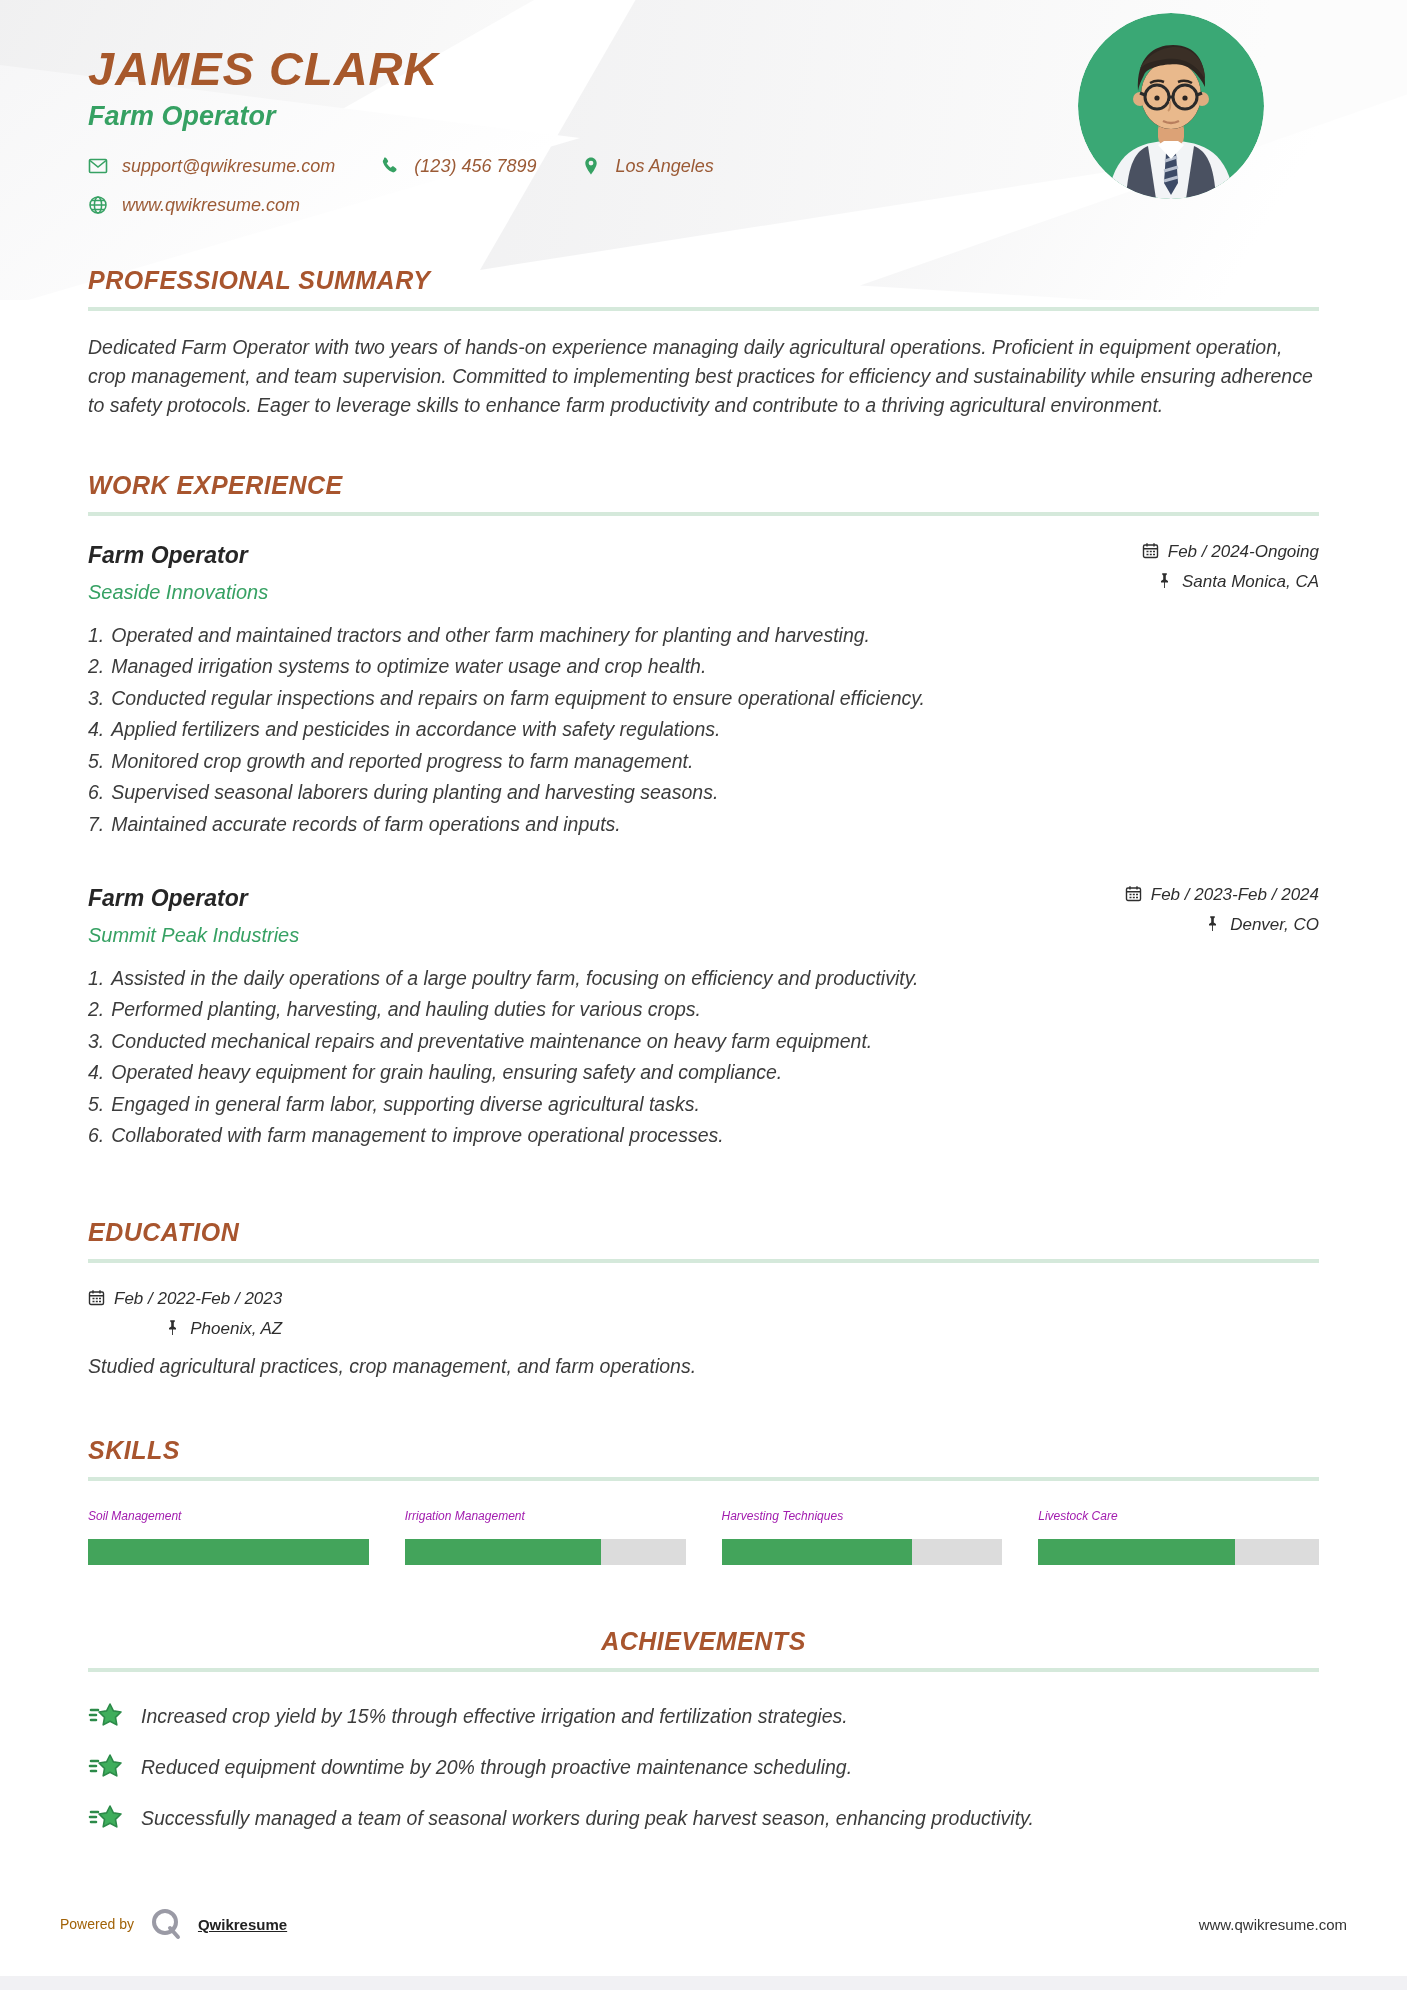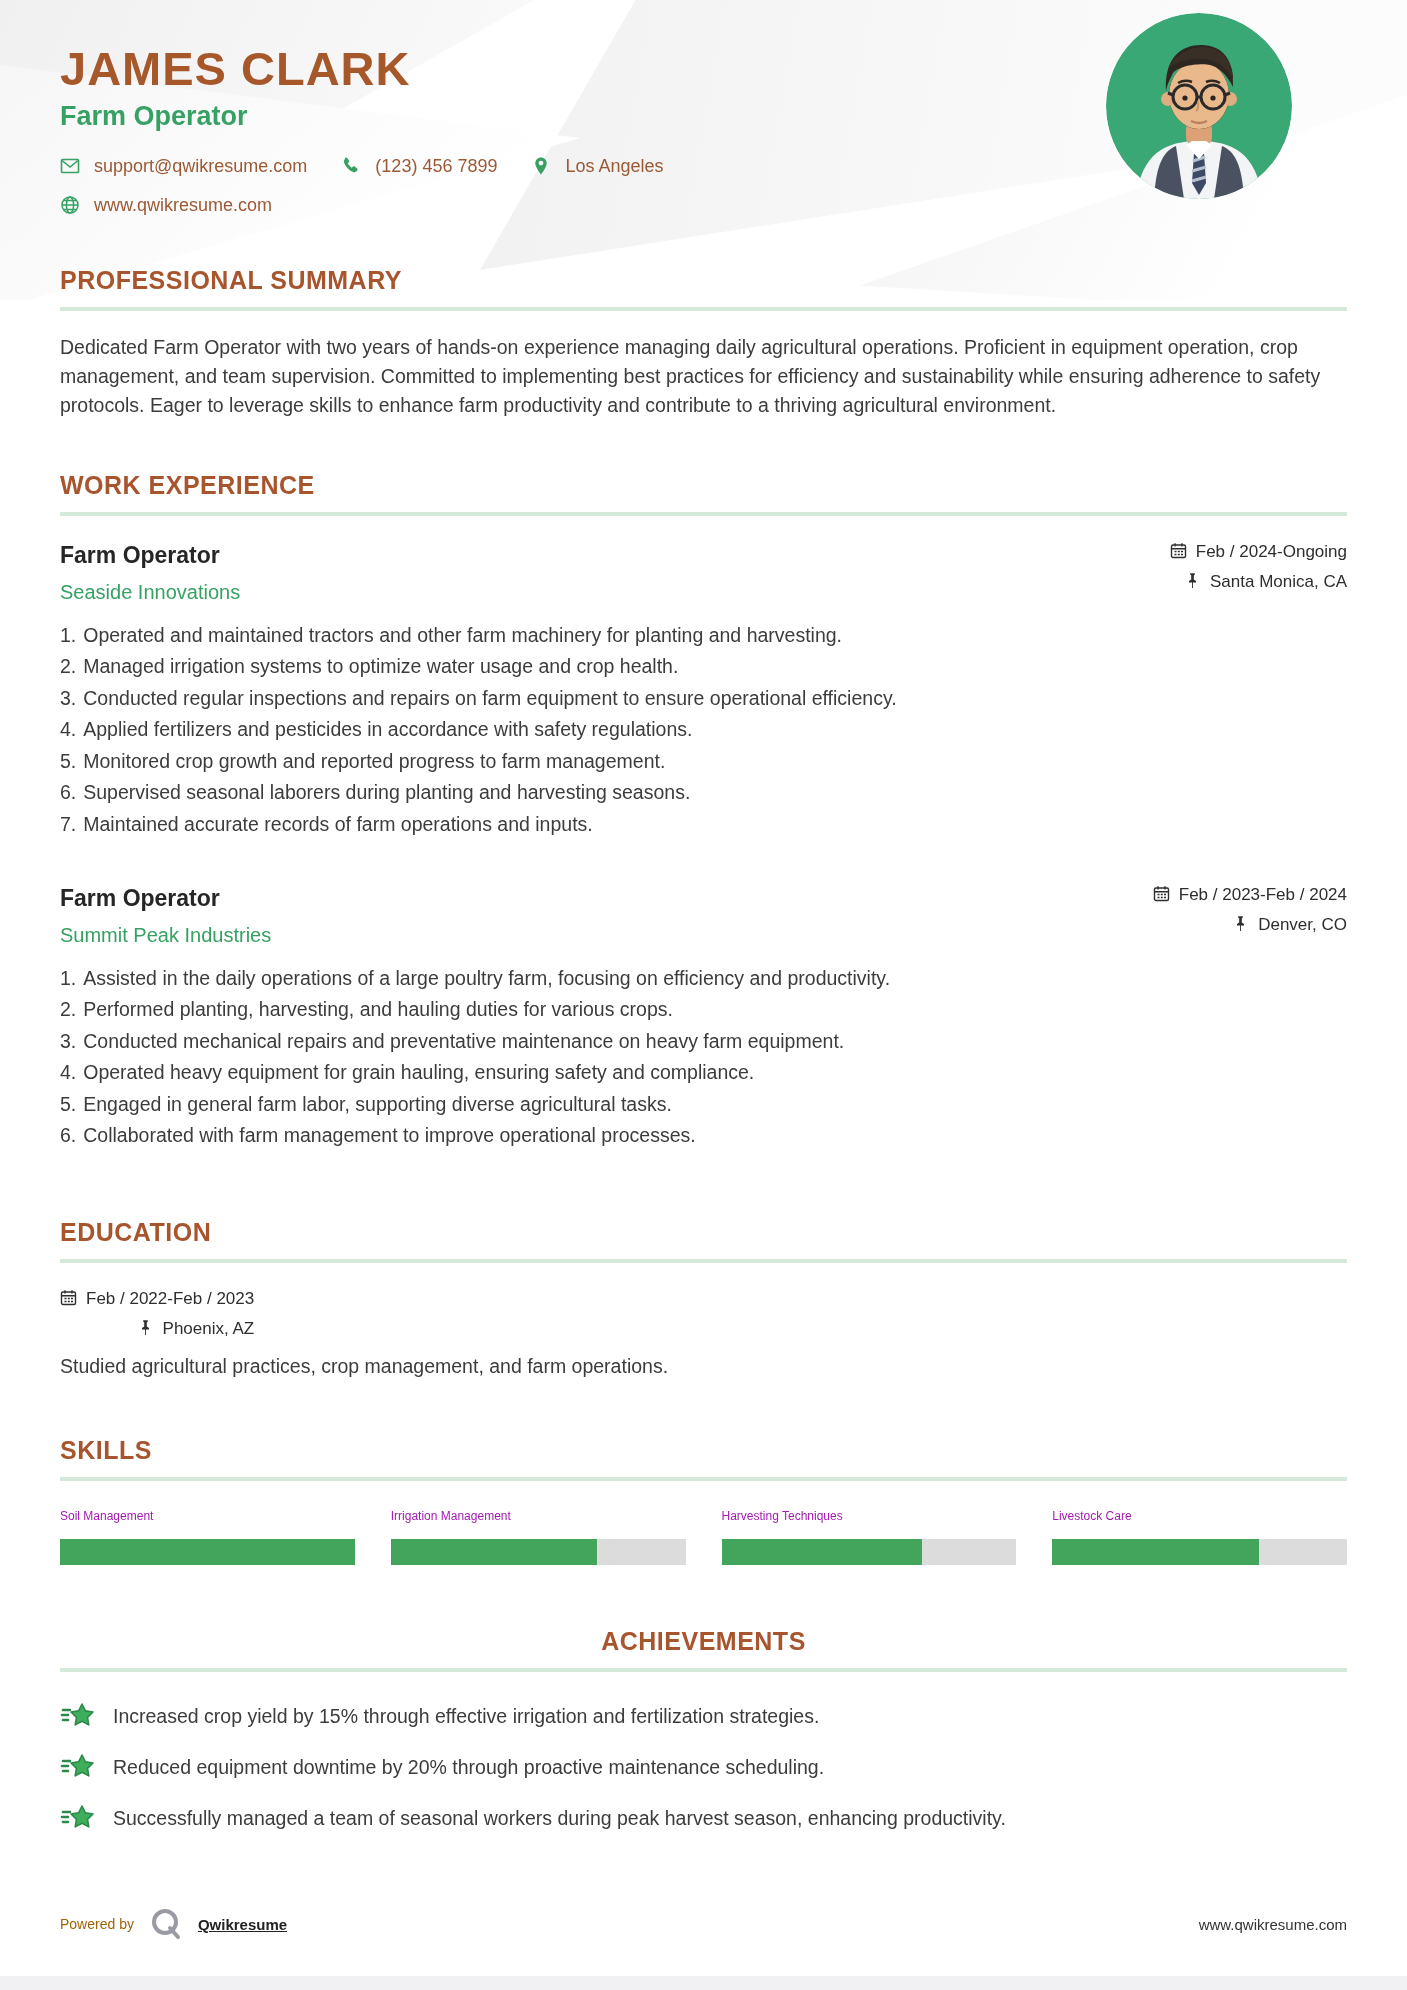--- a/index.html
+++ b/index.html
@@ -15,27 +15,27 @@
   .page { position:relative; width:1407px; height:1990px; background:#fff; }
 
   
   .header-bg { position:absolute; top:0; left:0; width:1407px; height:300px; overflow:hidden; z-index:0; }
   .poly { position:absolute; }
   .p1 { left:-120px; top:-140px; width:900px; height:420px; background:linear-gradient(115deg,#ededee, #fafafa 70%); clip-path:polygon(0 0,100% 0,18% 100%); }
   .p2 { left:480px; top:-60px; width:950px; height:330px; background:linear-gradient(100deg,#f1f1f2,#fcfcfc 80%); clip-path:polygon(20% 0,100% 0,100% 55%,0 100%); }
   .p3 { left:-40px; top:60px; width:620px; height:260px; background:linear-gradient(140deg,#f6f6f7,#ffffff 75%); clip-path:polygon(0 0,100% 30%,0 100%); }
   .p4 { left:860px; top:90px; width:560px; height:230px; background:linear-gradient(120deg,#f3f3f4,#ffffff 70%); clip-path:polygon(100% 0,100% 100%,0 85%); }
 
-  .content { position:relative; z-index:1; padding:0 60px; }
+  .content { position:relative; z-index:1; padding:0 88px;font-style:italic; }
 
   
   .hdr { padding-top:44px; position:relative; }
   .name { font-size:47px; font-weight:800; letter-spacing:1px; color:#a7582b; line-height:1.08; }
   .job-title-hdr { font-size:27px; font-weight:700; color:#36a163; margin-top:6px; }
-  .contact-row { display:flex; align-items:center; gap:8px; margin-top:24px; }
+  .contact-row { display:flex; align-items:center; gap:19px; margin-top:24px; }
   .contact-row + .contact-row { margin-top:18px; }
   .contact-item { display:flex; align-items:center; gap:14px; }
   .contact-item + .contact-item { margin-left:26px; }
   .contact-text { font-size:18px; color:#9b5a35; }
   .cicon { width:20px; height:20px; display:block; }
 
   .avatar-wrap { position:absolute; top:13px; right:55px; width:186px; height:186px; border-radius:50%; overflow:hidden; }
   .avatar-wrap svg { display:block; }
 
   

